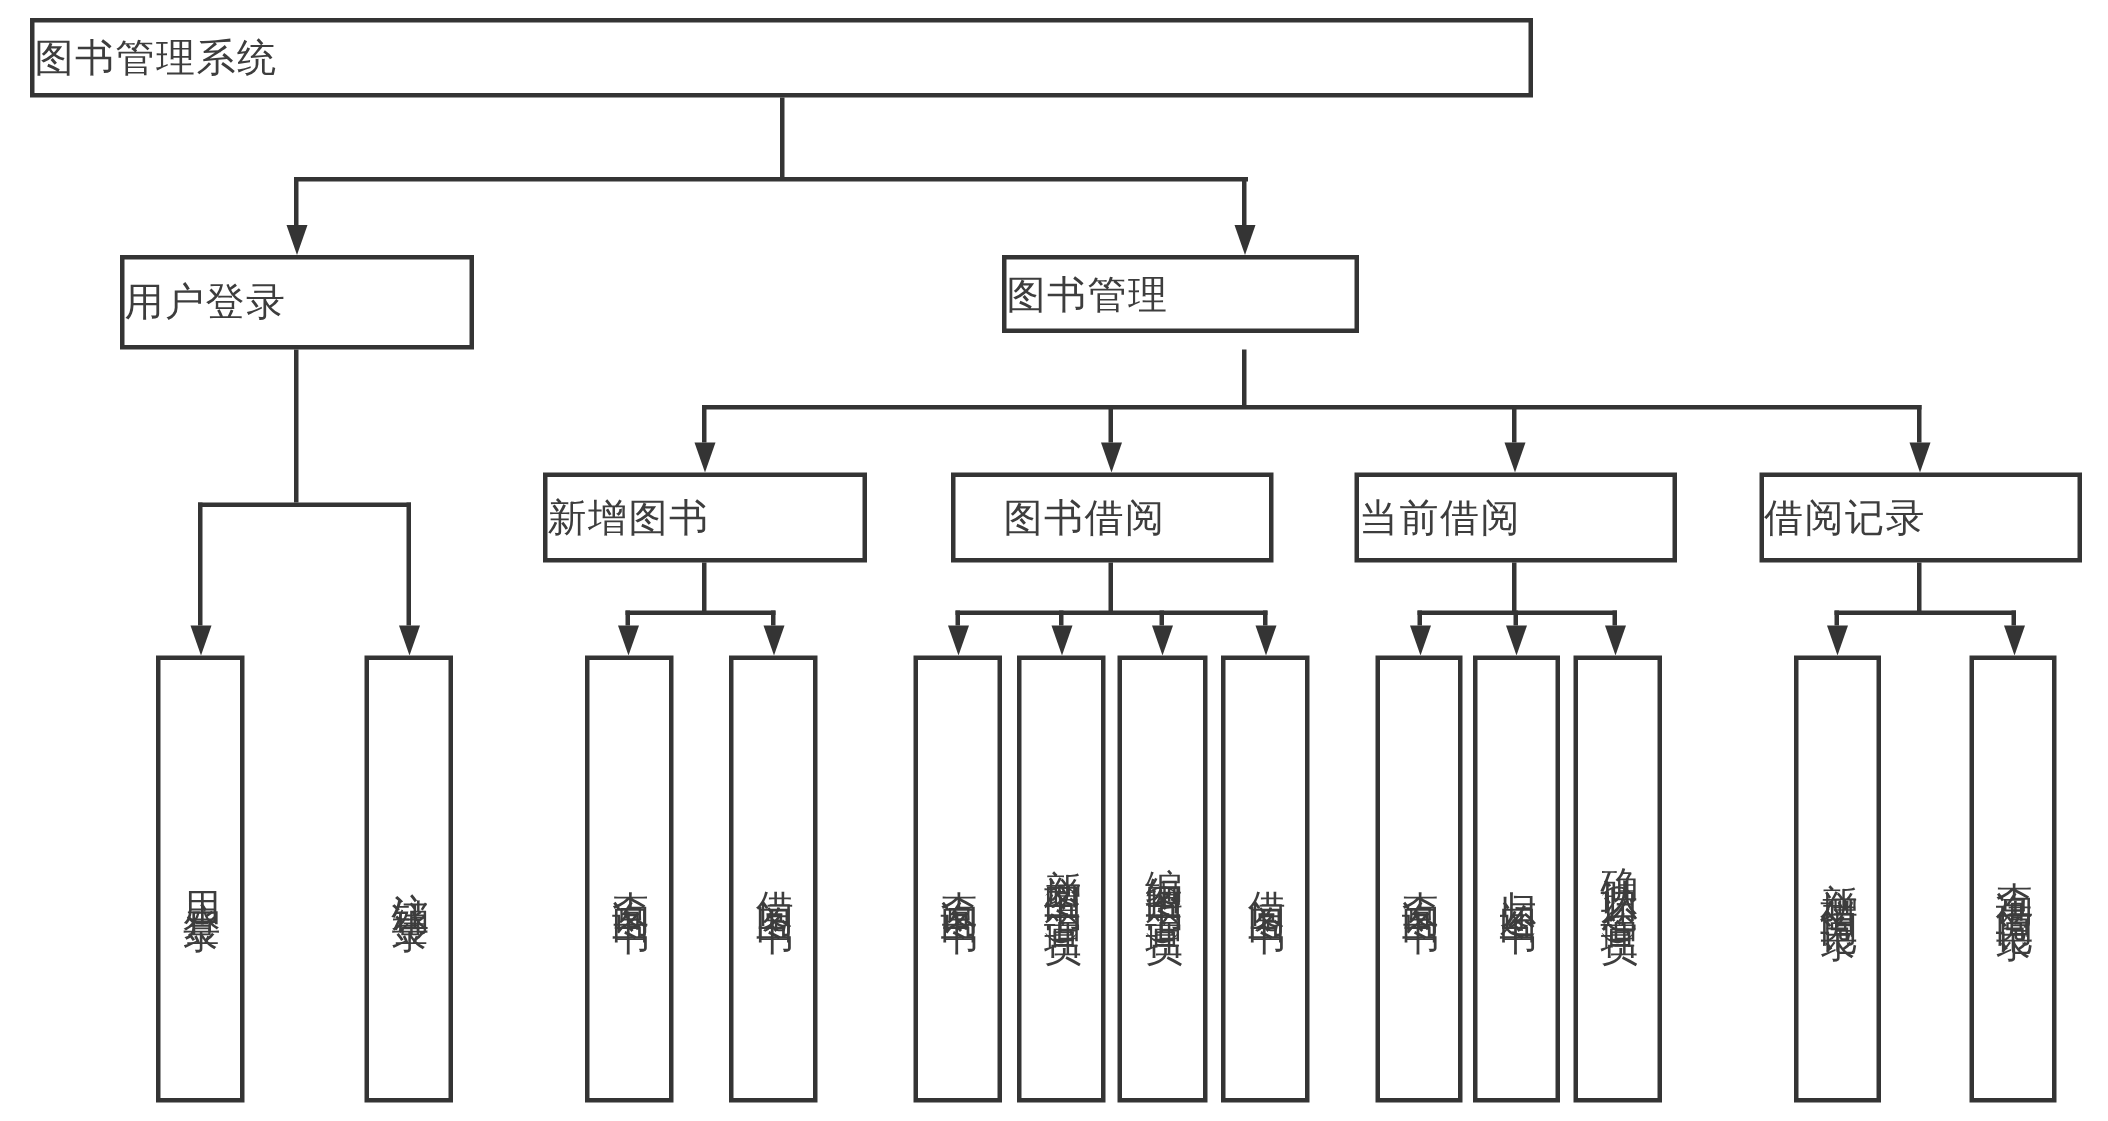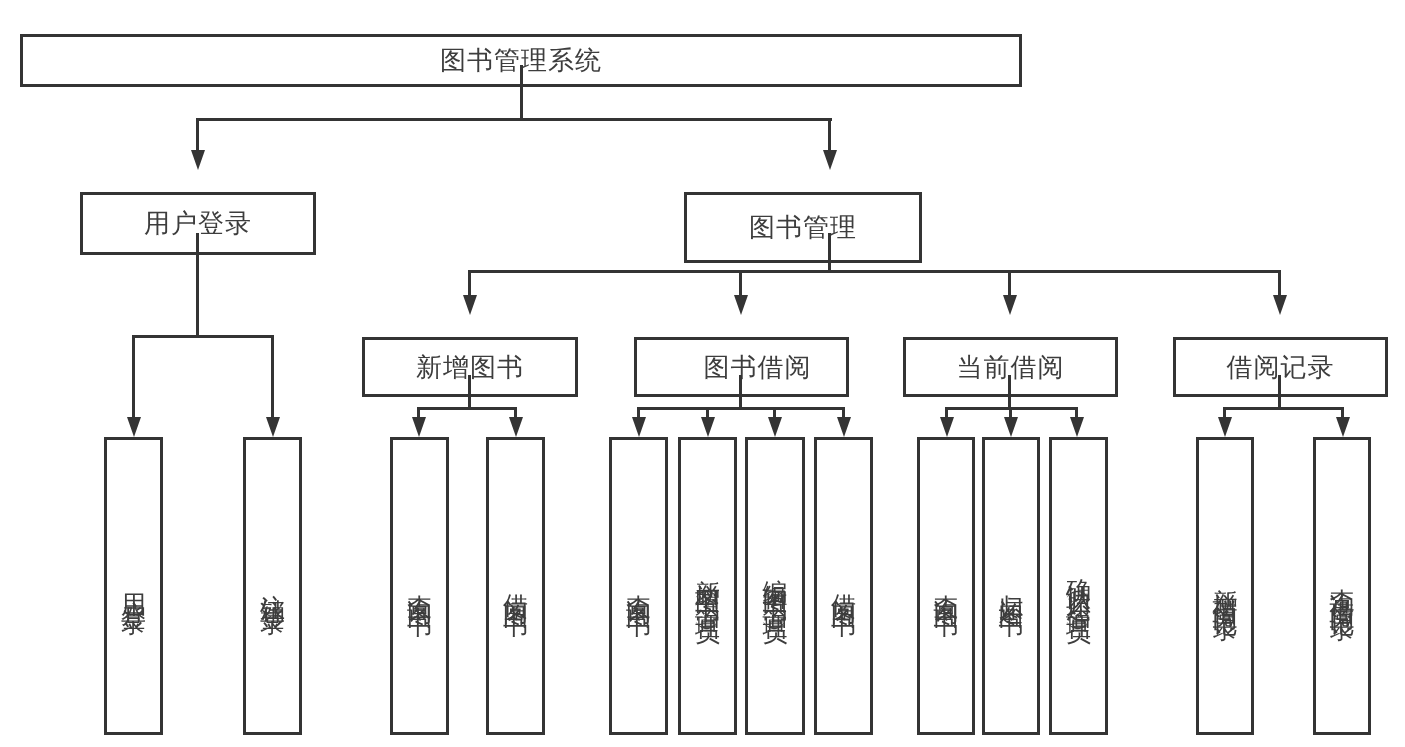--- a/index.html
+++ b/index.html
@@ -12,25 +12,24 @@
     width:1405px;height:747px;
     background:#ffffff;
     overflow:hidden;
     font-family:"Liberation Sans", sans-serif;
   }
   .node{
     position:absolute;
     box-sizing:border-box;
     border:3px solid var(--line);
     background:#fff;
-    display:flex;align-items:center;justify-content:center;
+    display:flex;align-items:center;
     font-size:26px;color:var(--text);
     letter-spacing:1px;
     white-space:nowrap;
-    margin-top:22px;
   }
   .leaf{
     position:absolute;
     box-sizing:border-box;
     border:3px solid var(--line);
     background:#fff;
     top:437px;height:298px;
     display:flex;align-items:center;justify-content:center;
   }
   .leaf span{
@@ -73,21 +72,21 @@
   </div>
 
   <div class="v" style="left:520px;top:65px;height:53px;"></div>
   <div class="h" style="left:196px;top:118px;width:636px;"></div>
   <div class="arrow" style="left:196px;top:118px;height:32px;"></div>
   <div class="arrow" style="left:828px;top:118px;height:32px;"></div>
 
   <div class="node" style="left:80px;top:170px;width:236px;height:63px;">
     <span>用户登录</span>
   </div>
-  <div class="node" style="left:684px;top:170px;width:238px;height:71px;">
+  <div class="node" style="left:668px;top:170px;width:238px;height:52px;">
     <span>图书管理</span>
   </div>
 
   <div class="v" style="left:196px;top:233px;height:102px;"></div>
   <div class="h" style="left:132px;top:335px;width:142px;"></div>
   <div class="arrow" style="left:132px;top:335px;height:82px;"></div>
   <div class="arrow" style="left:271px;top:335px;height:82px;"></div>
 
   <div class="v" style="left:828px;top:233px;height:37px;"></div>
   <div class="h" style="left:468px;top:270px;width:813px;"></div>

